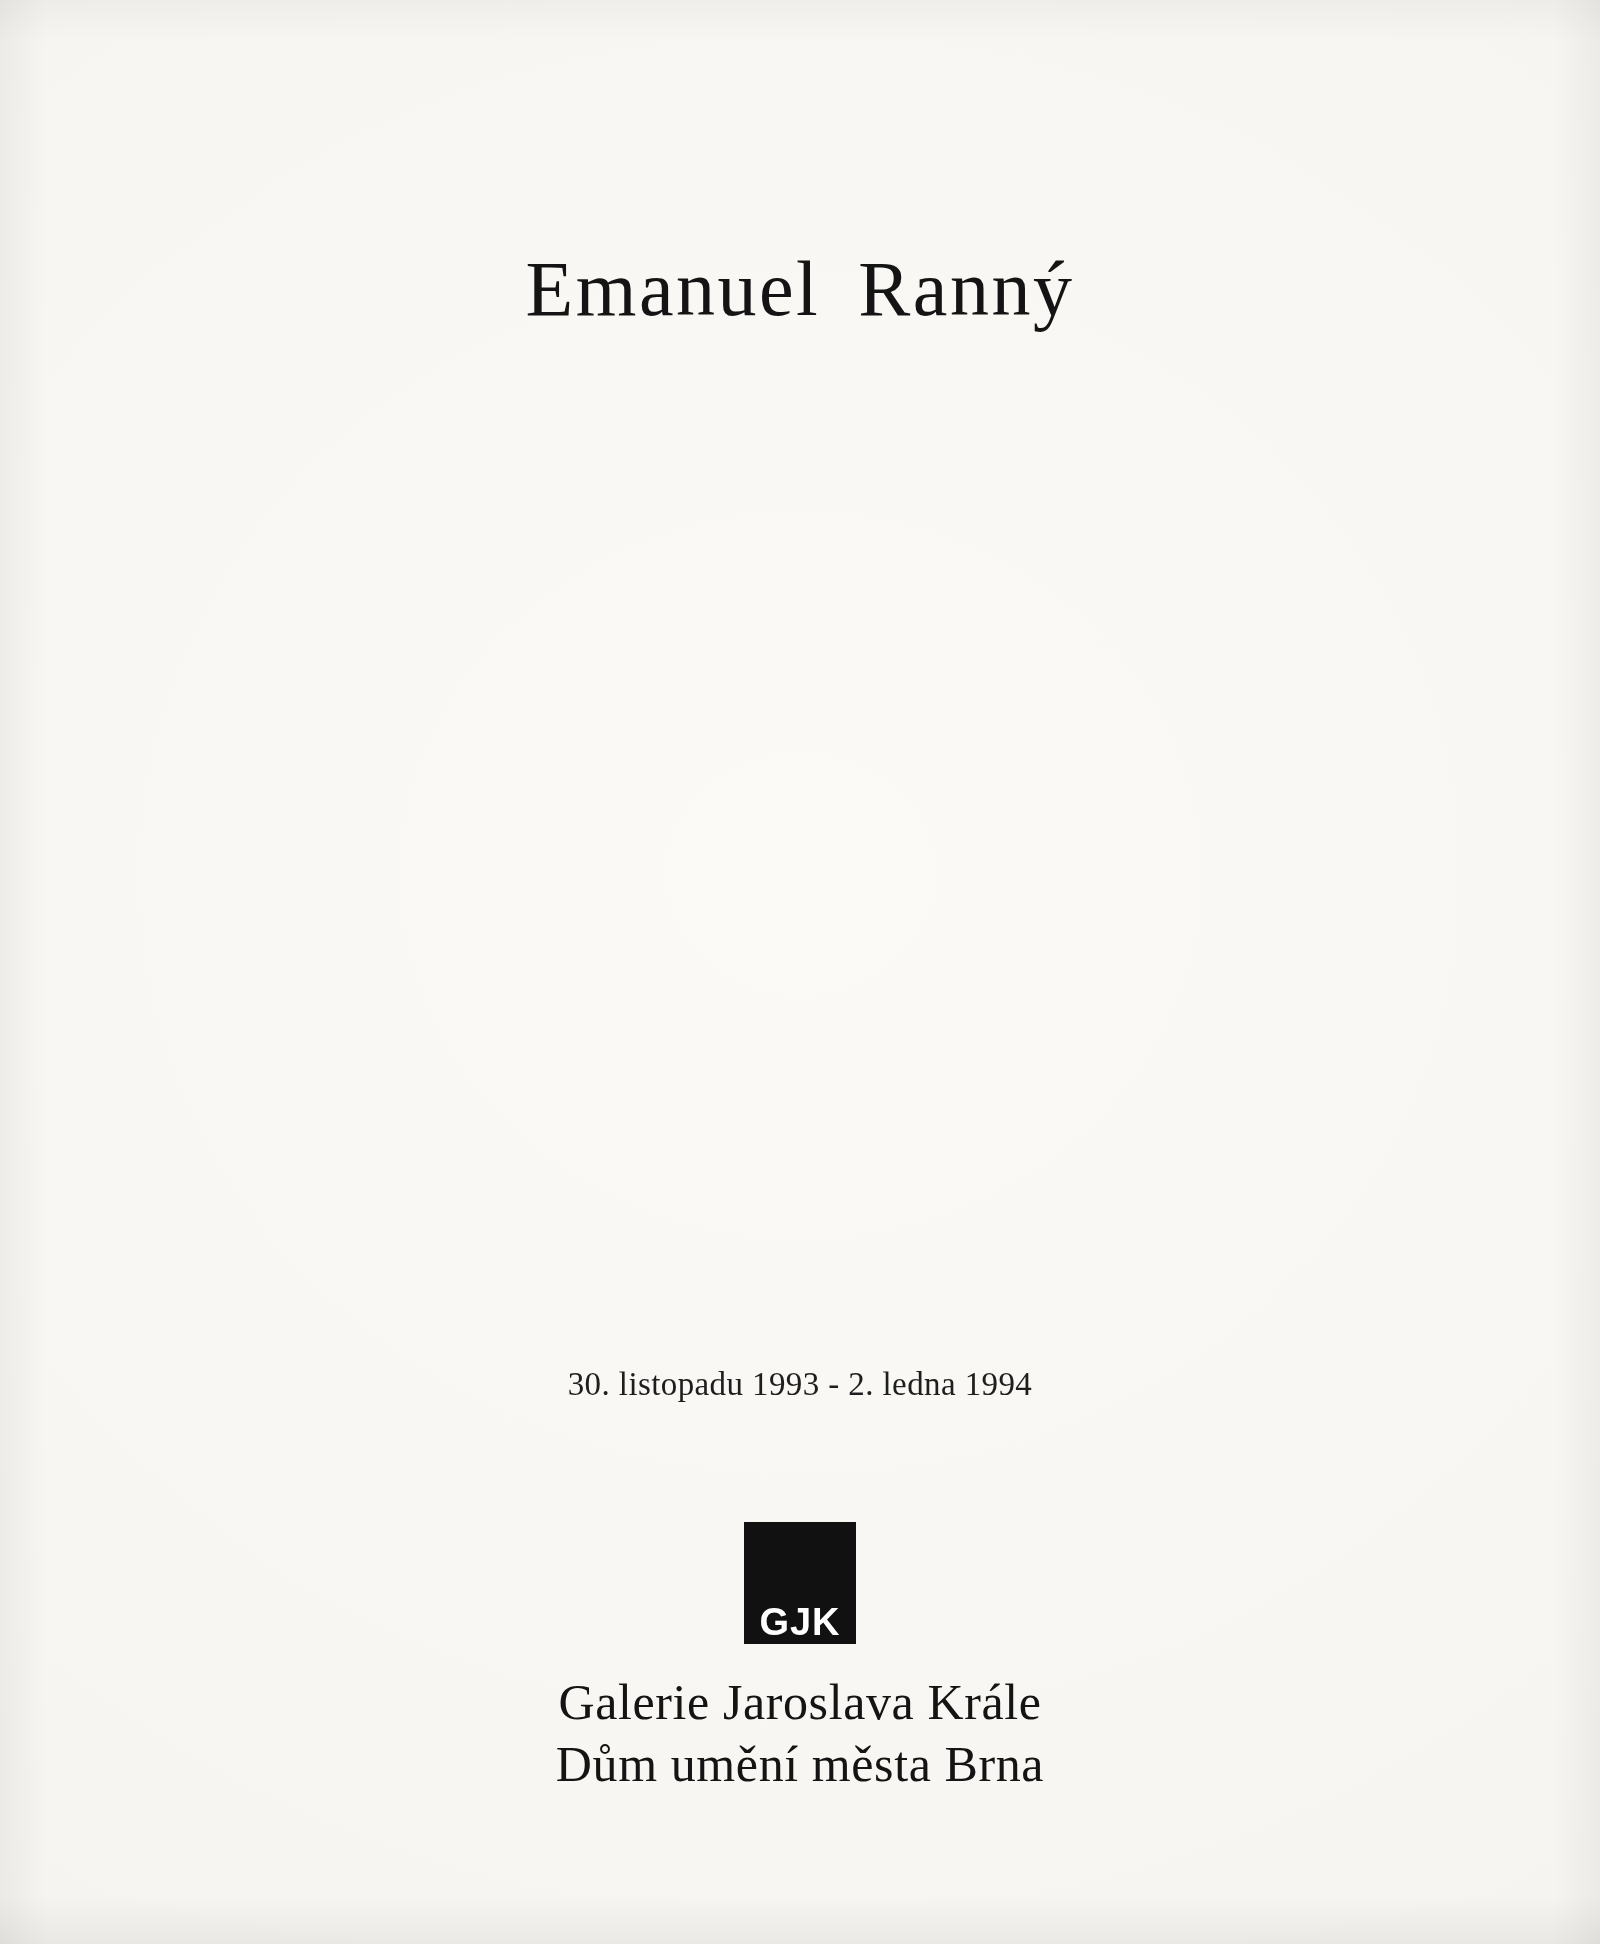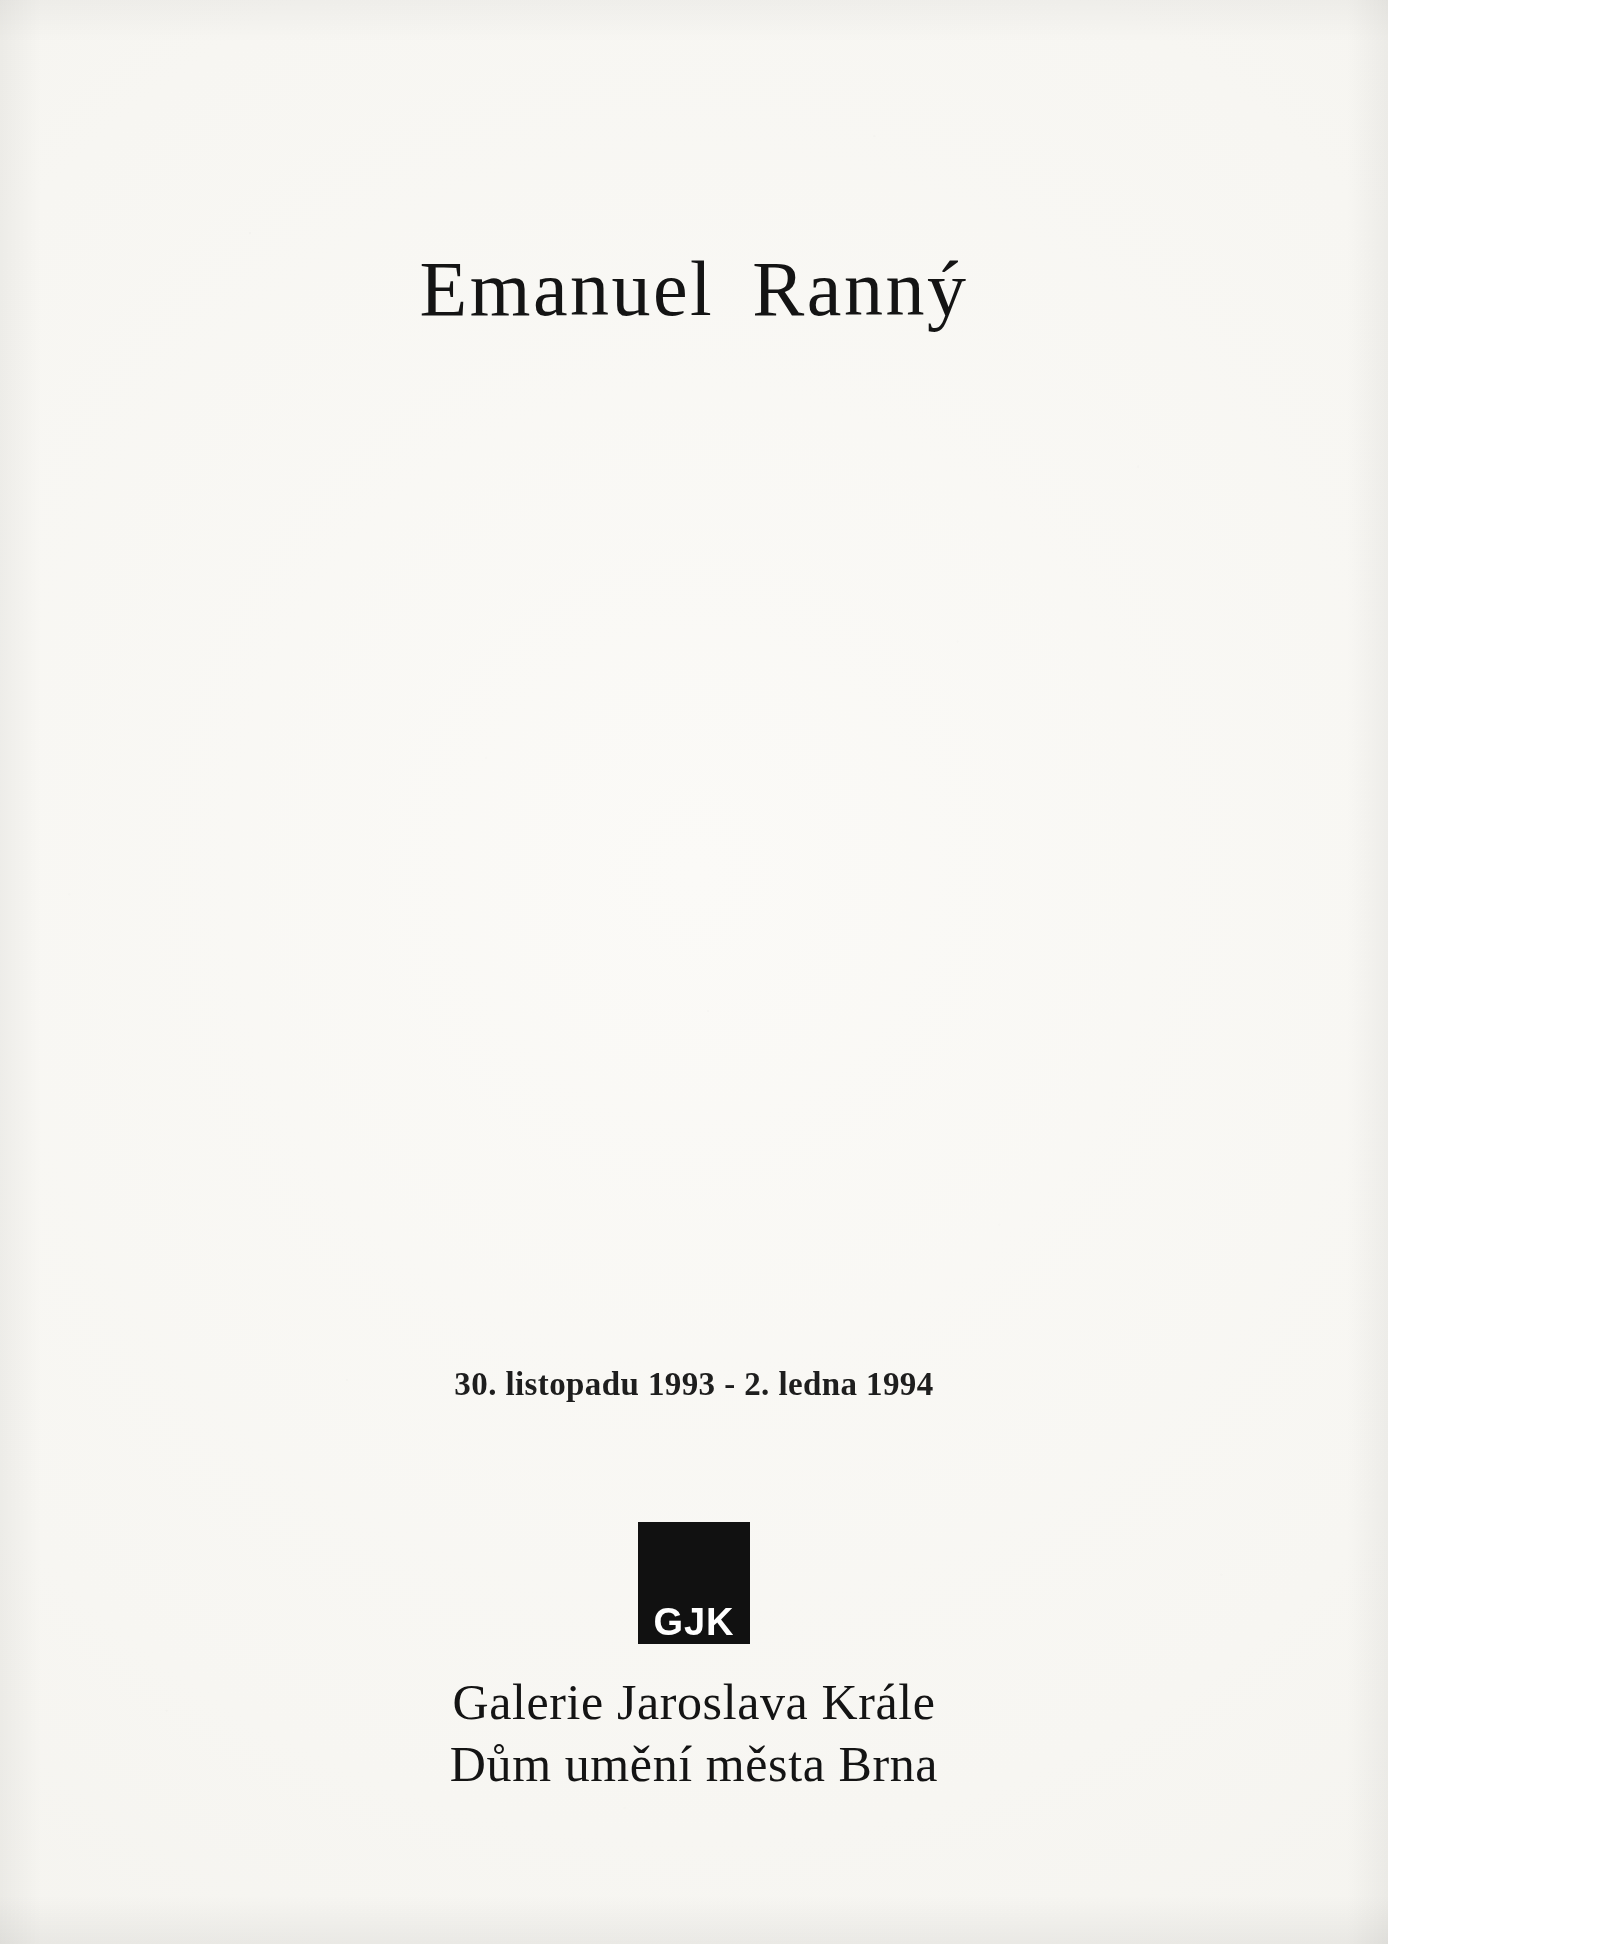--- a/index.html
+++ b/index.html
@@ -12,21 +12,21 @@
     height: 1944px;
     background: #ffffff;
     font-family: "Liberation Serif", serif;
     color: #1a1a1a;
     overflow: hidden;
   }
 
   
   .page {
     position: relative;
-    width: 1388px;
+    width: 1600px;
     height: 1944px;
     background:
       radial-gradient(ellipse 120% 90% at 50% 45%, #fbfaf7 0%, #f7f6f2 55%, #f2f1ec 100%);
     box-sizing: border-box;
     overflow: hidden;
   }
   
   .grain {
     position: absolute;
     inset: 0;
@@ -91,21 +91,21 @@
     line-height: 1;
     color: #1b1b1b;
   }
 
   .dates {
     position: absolute;
     top: 1368px;
     left: 0;
     right: 0;
     font-size: 33px;
-    font-weight: 700;
+    font-weight: 400;
     letter-spacing: .4px;
     line-height: 1;
     color: #1e1e1e;
   }
 
   .logo-wrap {
     position: absolute;
     top: 1522px;
     left: 0;
     right: 0;

